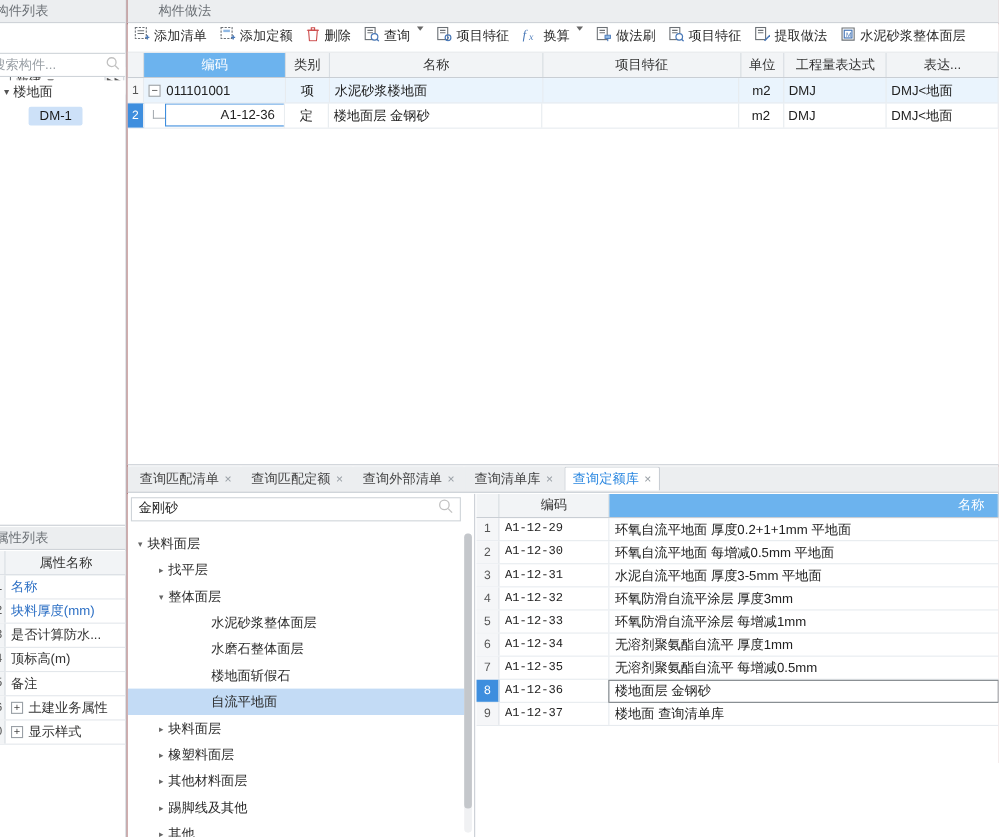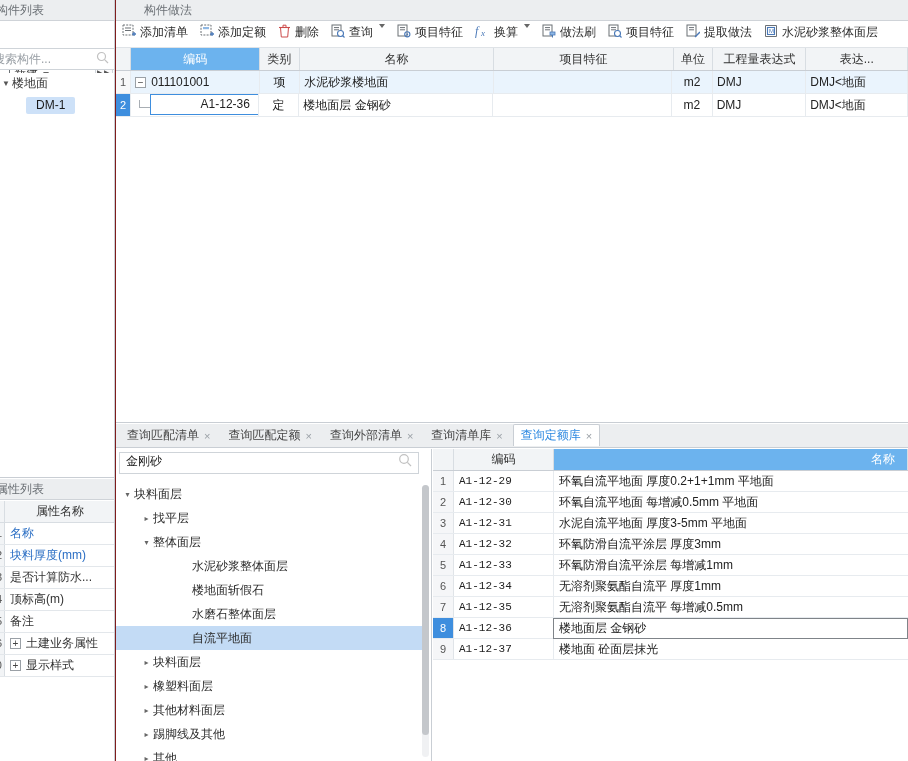--- a/index.html
+++ b/index.html
@@ -400,24 +400,24 @@
             <span>找平层</span>
           </div>
           <div class="dt-row dt-l1">
             <span class="tri">▾</span>
             <span>整体面层</span>
           </div>
           <div class="dt-row dt-l2">
             <span>水泥砂浆整体面层</span>
           </div>
           <div class="dt-row dt-l2">
+            <span>水磨石整体面层</span>
+          </div>
+          <div class="dt-row dt-l2">
             <span>楼地面斩假石</span>
-          </div>
-          <div class="dt-row dt-l2">
-            <span>水磨石整体面层</span>
           </div>
           <div class="dt-row dt-l2 sel">
             <span>自流平地面</span>
           </div>
           <div class="dt-row dt-l1">
             <span class="tri">▸</span>
             <span>块料面层</span>
           </div>
           <div class="dt-row dt-l1">
             <span class="tri">▸</span>
@@ -484,18 +484,18 @@
             <div class="nm">无溶剂聚氨酯自流平  每增减0.5mm</div>
           </div>
           <div class="dg-row active">
             <div class="n">8</div>
             <div class="code">A1-12-36</div>
             <div class="nm">楼地面层  金钢砂</div>
           </div>
           <div class="dg-row">
             <div class="n">9</div>
             <div class="code">A1-12-37</div>
-            <div class="nm">楼地面  砼面层抹光</div>
+            <div class="nm">楼地面  查询清单库</div>
           </div>
         </div>
     </div>
   </div>
 </div>
 
 </body></html>

